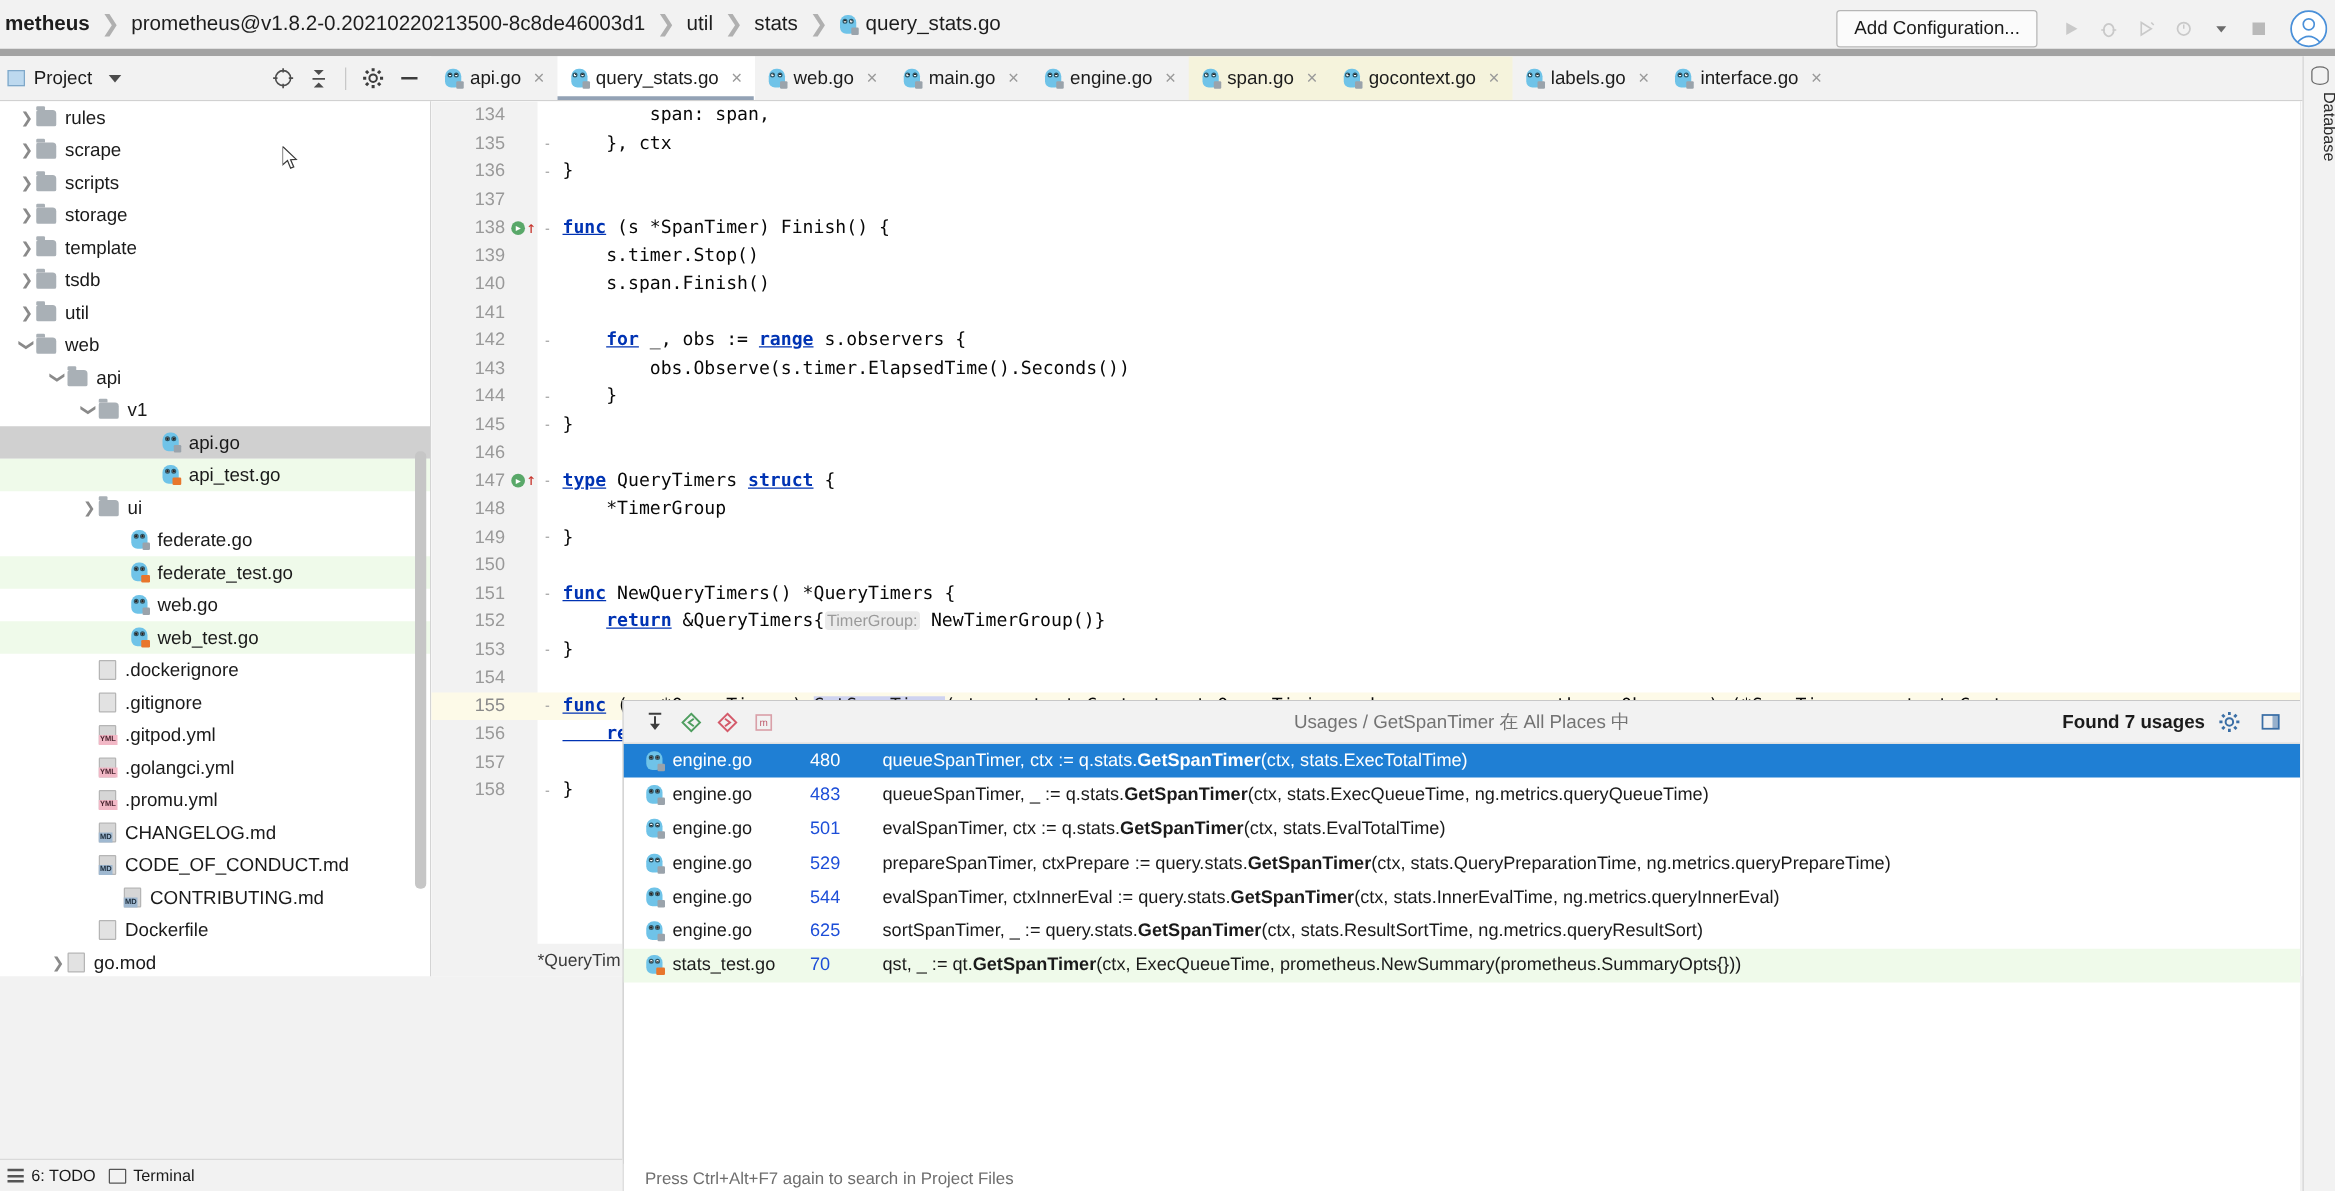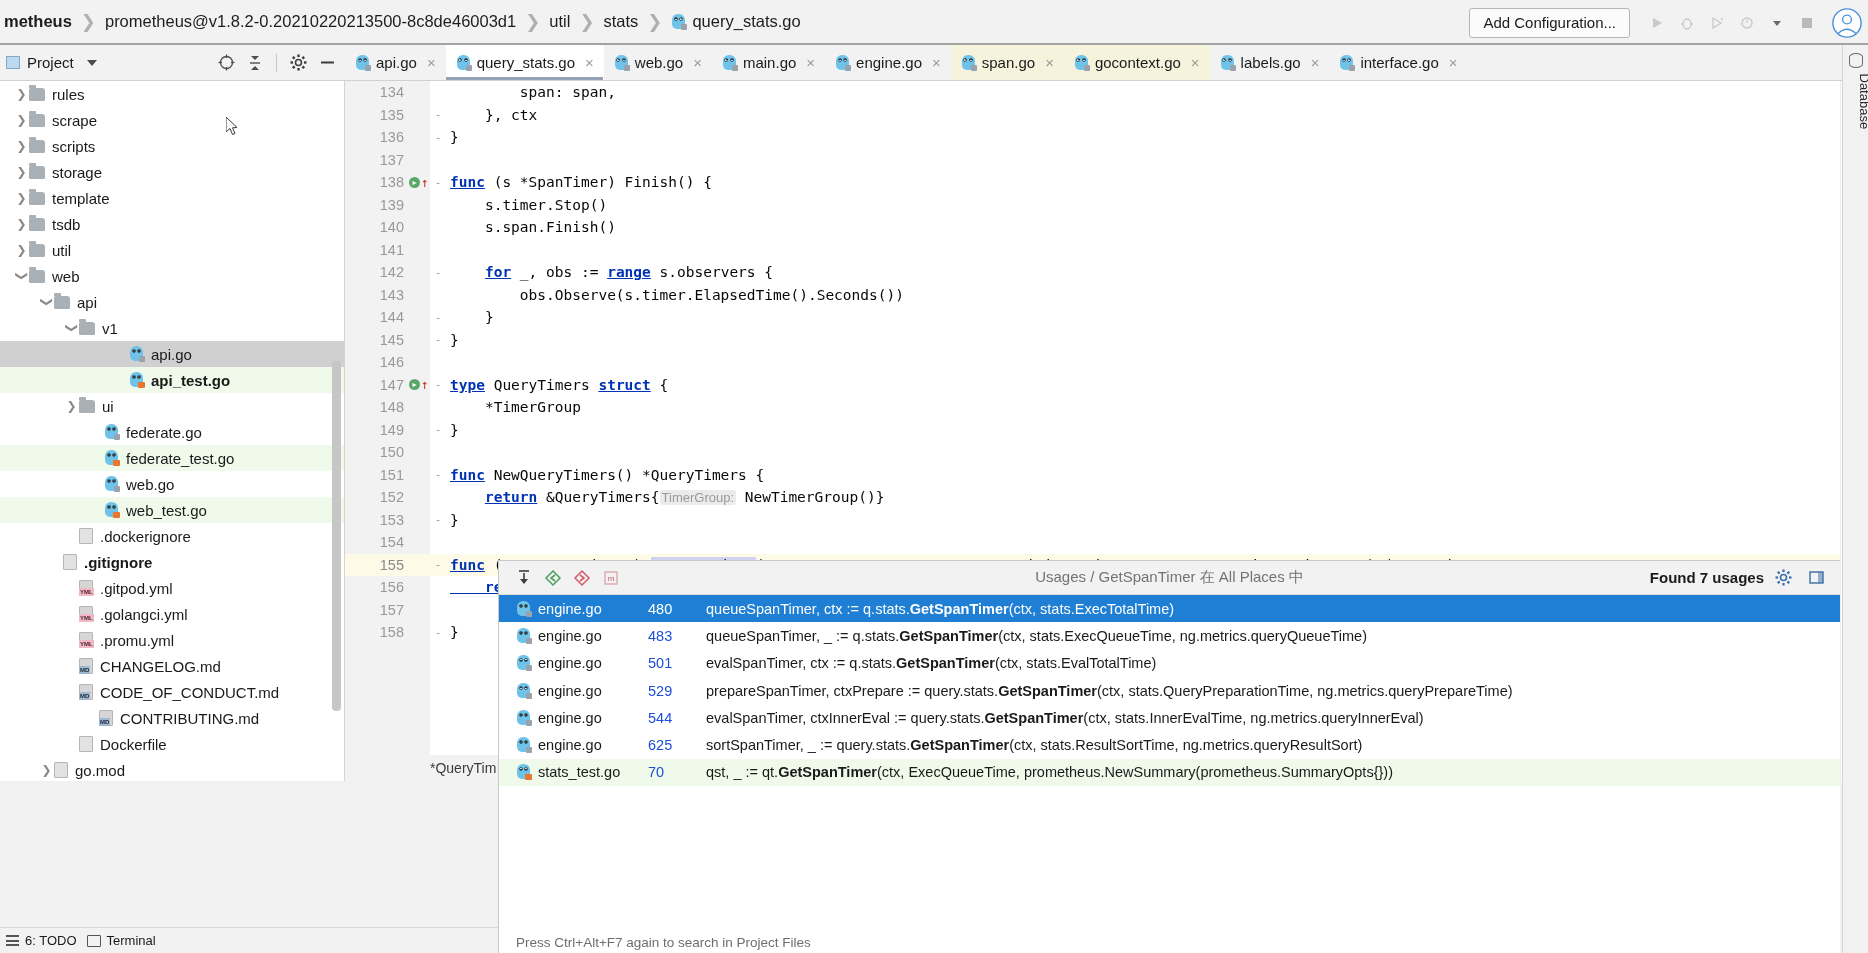--- a/index.html
+++ b/index.html
@@ -9,21 +9,21 @@
     font-size: 15px;
     background: #f2f2f2;
     overflow: hidden;
     color: #1a1a1a;
   }
   #app { position: relative; width: 1868px; height: 953px; }
 
   
   .topbar {
     position: absolute; left: 0; top: 0; width: 1868px; height: 45px;
-    background: #f2f2f2; border-bottom: 2px solid #a3a3a3;
+    background: #f2f2f2; border-bottom: 6px solid #a3a3a3;
     display: flex; align-items: center;
   }
   .crumbs { display: flex; align-items: center; padding-left: 2px; }
   .crumb {
     font-size: 16.5px; color: #1d1d1d; white-space: nowrap;
     padding: 0 2px; display: flex; align-items: center; gap: 6px;
   }
   .crumb.bold { font-weight: 700; }
   .crumb-sep {
     color: #b0b0b0; font-size: 18px; padding: 0 7px;
@@ -559,21 +559,21 @@
           <span class="gopher">
             <span class="body"></span>
             <span class="eyeL"></span>
             <span class="eyeR"></span>
             <span class="pupL"></span>
             <span class="pupR"></span>
             <span class="lock"></span>
           </span>
           <span class="tlabel">api.go</span>
         </div>
-        <div class="trow green" style="padding-left: 114px; font-weight: bold;">
+        <div class="trow green" style="padding-left: 114px;">
           <span class="tw none">›</span>
           <span class="gopher">
             <span class="body"></span>
             <span class="eyeL"></span>
             <span class="eyeR"></span>
             <span class="pupL"></span>
             <span class="pupR"></span>
             <span class="test"></span>
           </span>
           <span class="tlabel">api_test.go</span>
@@ -629,21 +629,21 @@
             <span class="pupR"></span>
             <span class="test"></span>
           </span>
           <span class="tlabel">web_test.go</span>
         </div>
         <div class="trow" style="padding-left: 64px;">
           <span class="tw none">›</span>
           <span class="fileico doc"></span>
           <span class="tlabel">.dockerignore</span>
         </div>
-        <div class="trow" style="padding-left: 48px; font-weight: bold;">
+        <div class="trow" style="padding-left: 64px;">
           <span class="tw none">›</span>
           <span class="fileico doc"></span>
           <span class="tlabel">.gitignore</span>
         </div>
         <div class="trow" style="padding-left: 64px;">
           <span class="tw none">›</span>
           <span class="fileico">
             <span class="ym">YML</span>
           </span>
           <span class="tlabel">.gitpod.yml</span>

